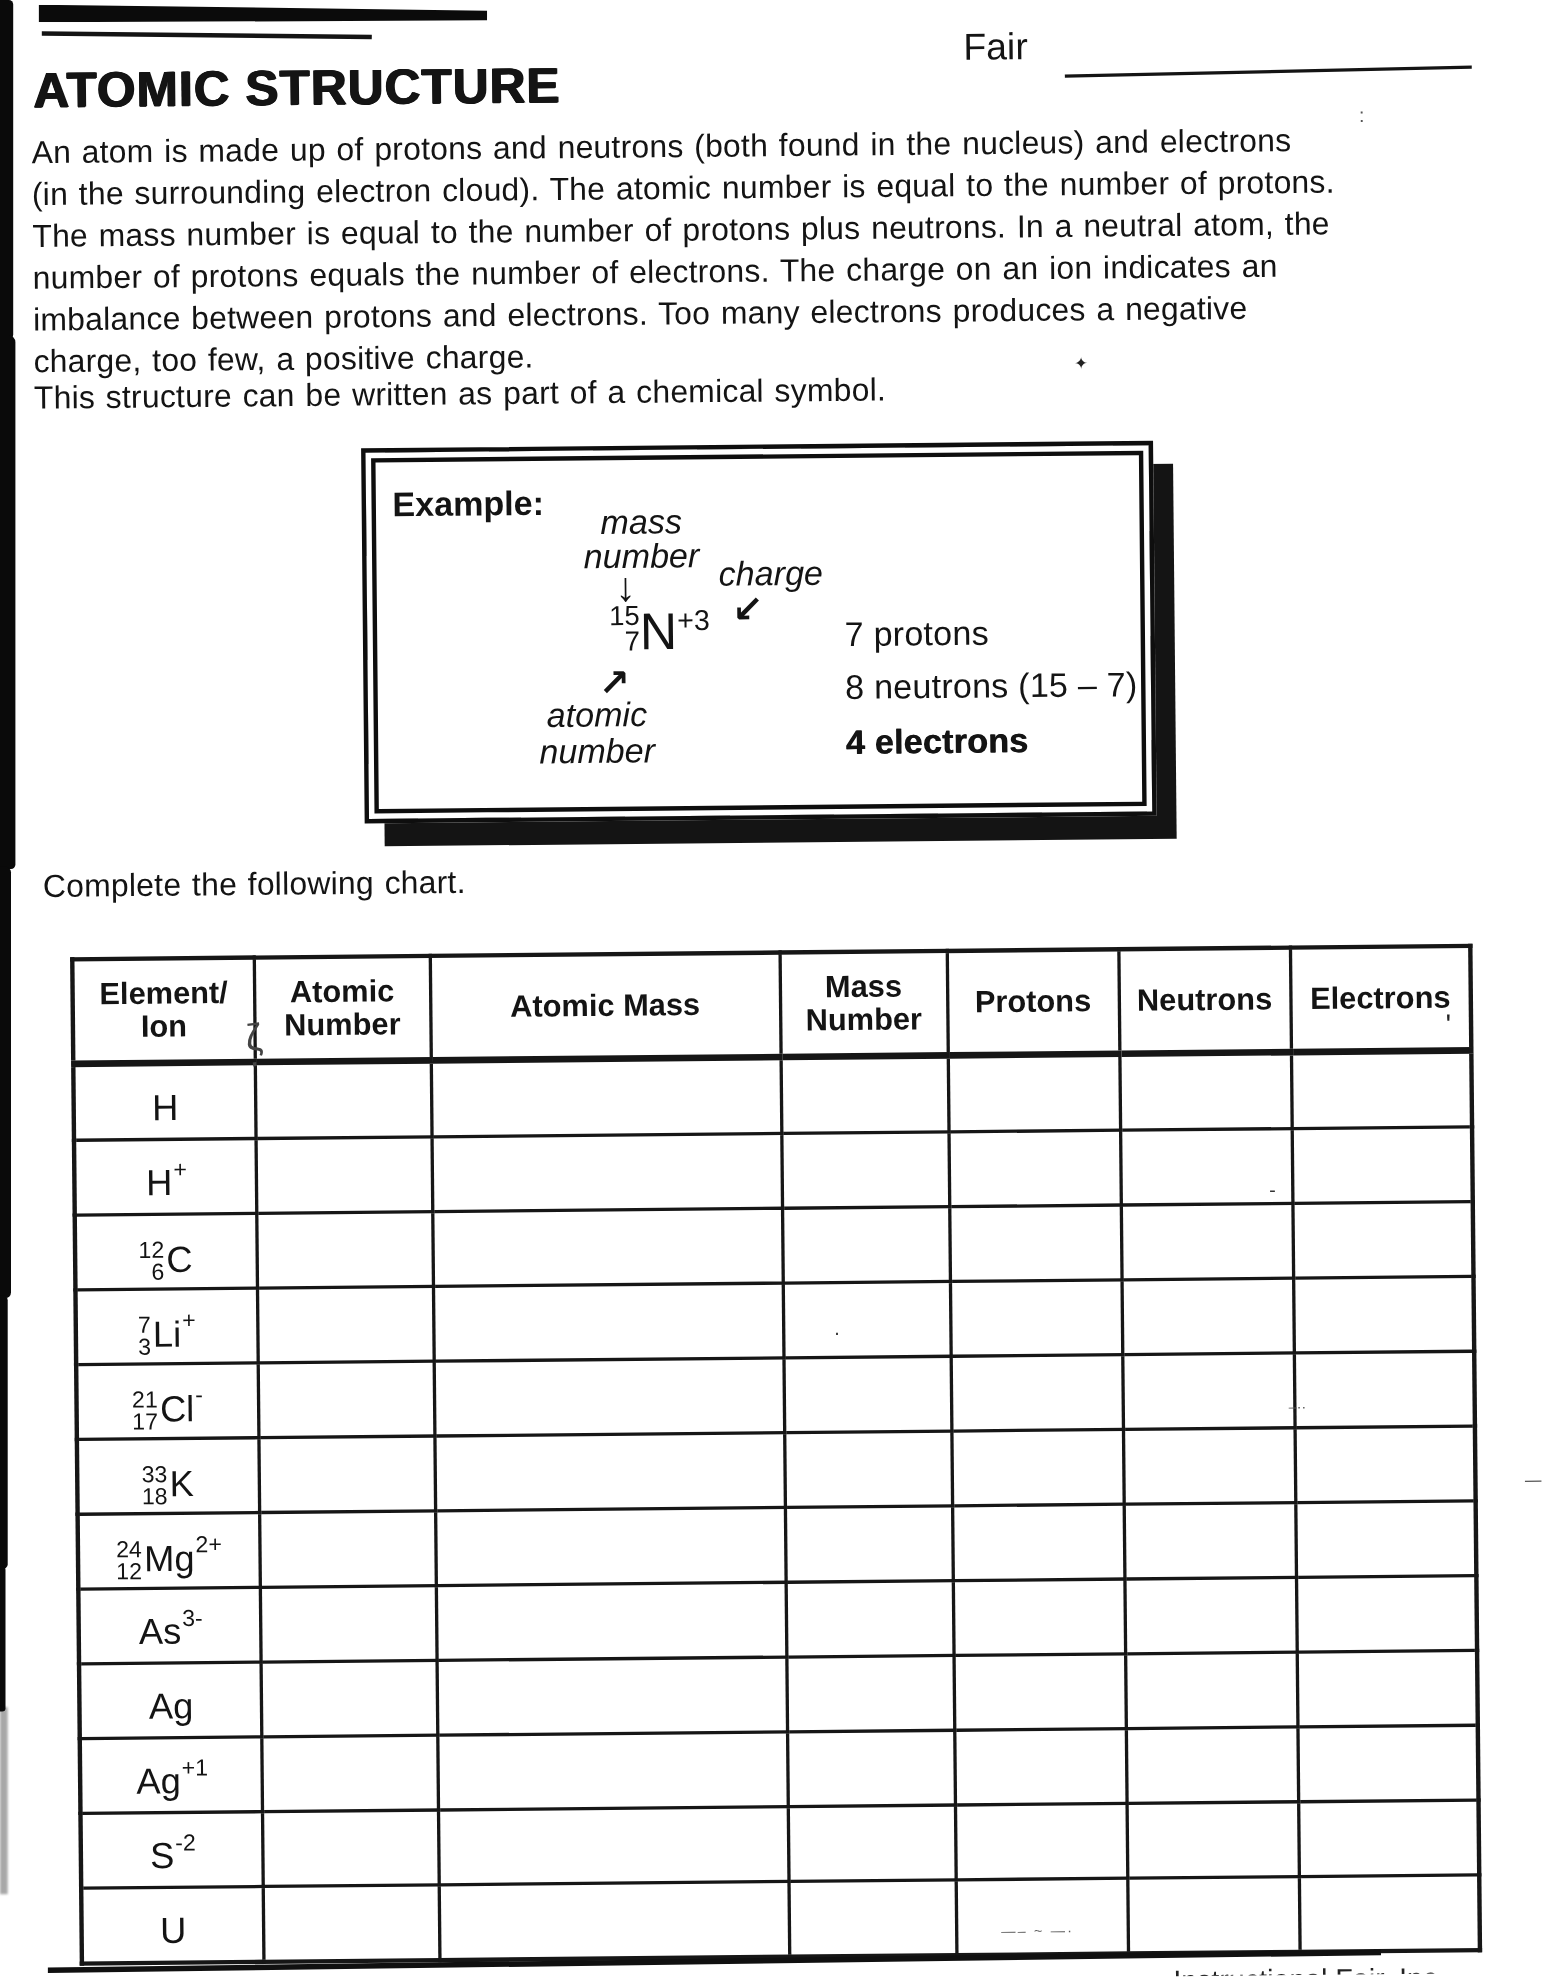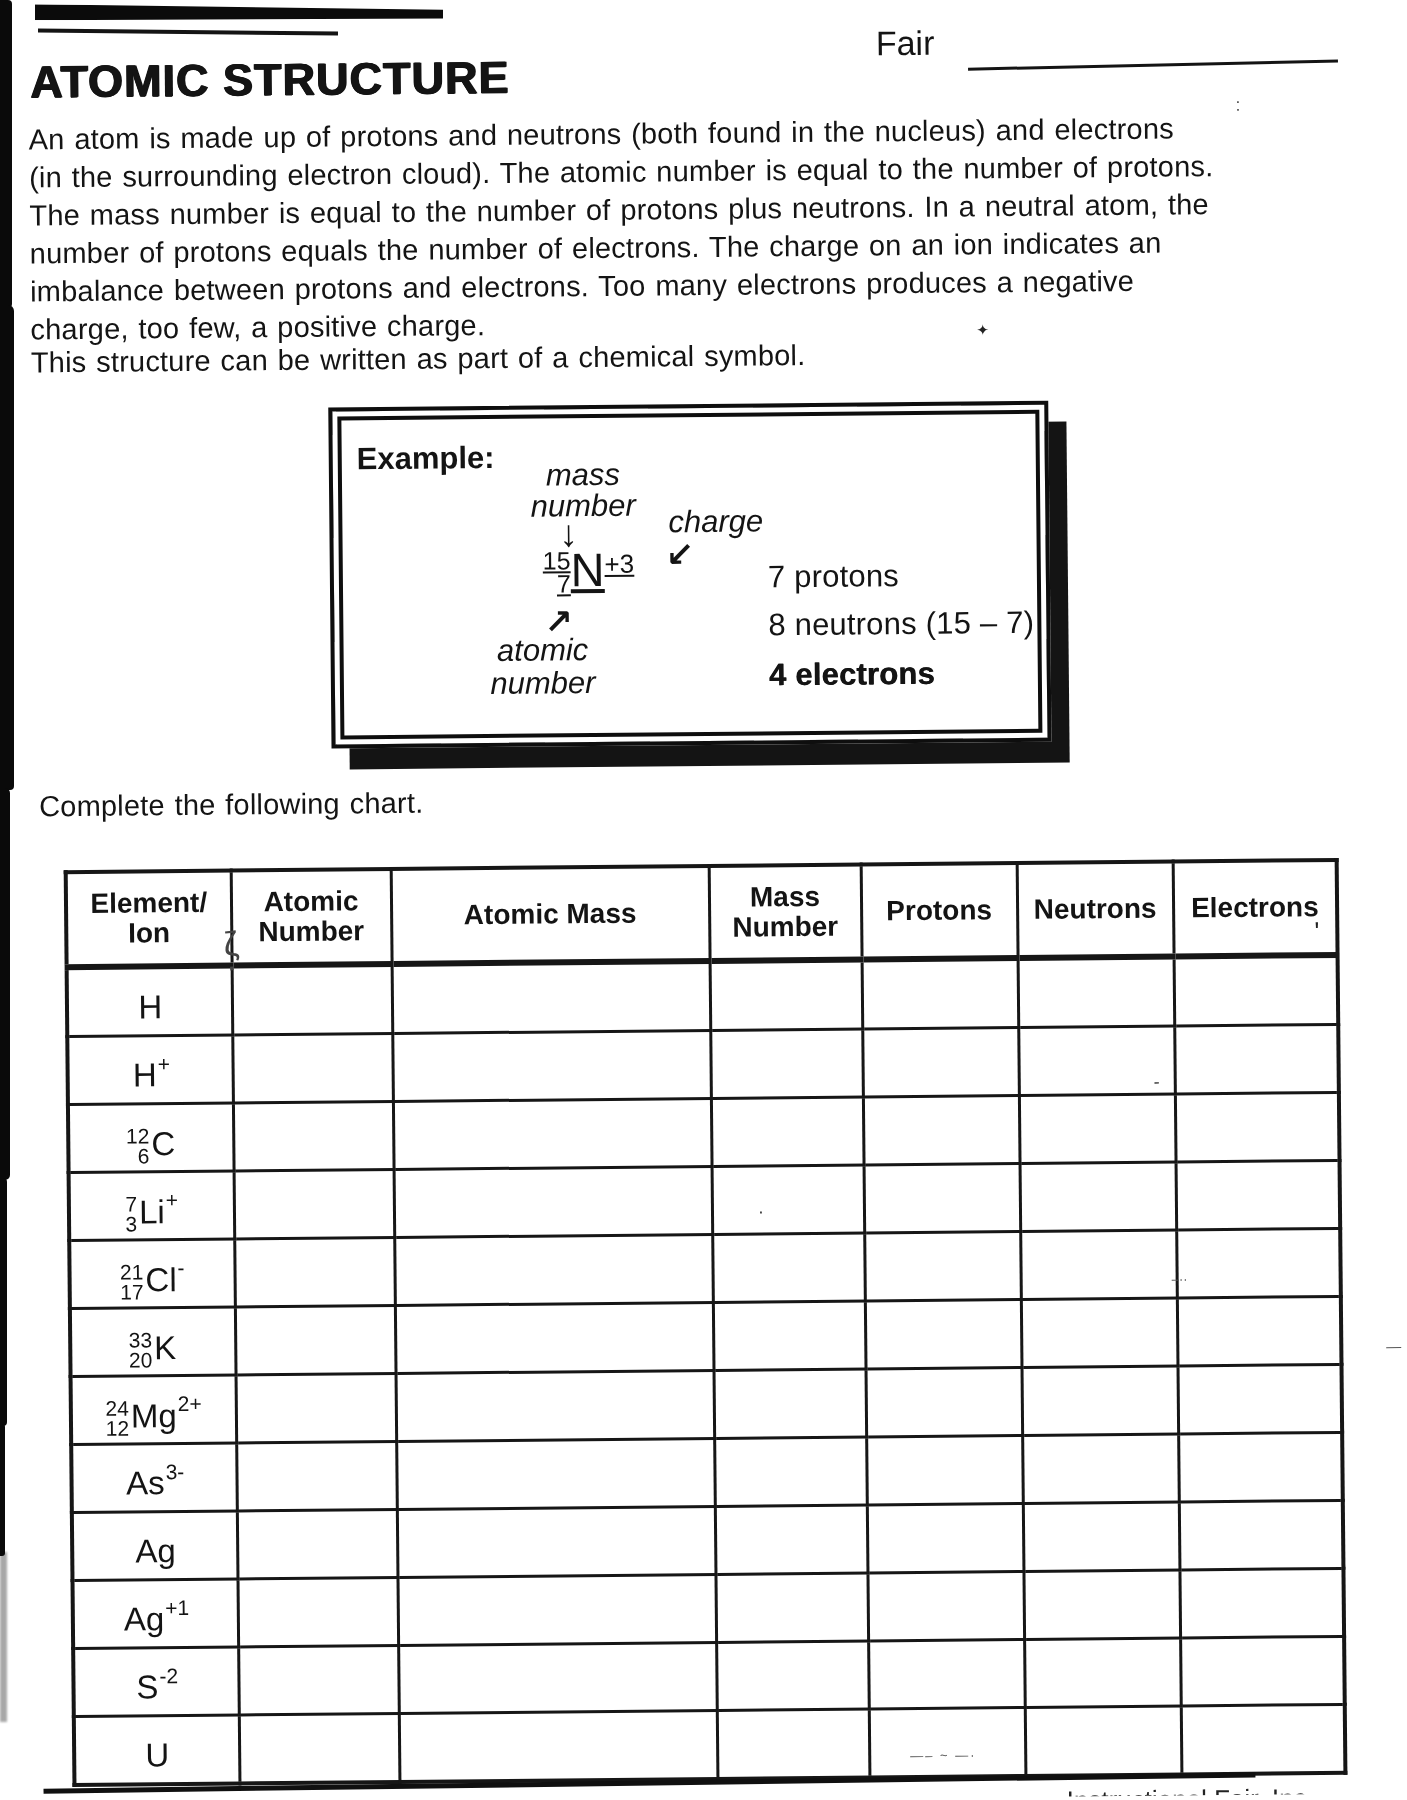--- a/index.html
+++ b/index.html
@@ -37,23 +37,23 @@
 
   
   #example-box{left:333px;top:404px;width:712px;height:333px;background:#fff;
     border:4px solid #0e0e0e;
     box-shadow:18px 21px 0 0 #141414, inset 0 0 0 5px #ffffff, inset 0 0 0 9px #0e0e0e;}
   #example-box .abs{position:absolute;}
   #example-label{left:24px;top:30px;font-size:31px;font-weight:700;}
   #mass-number-label{left:158px;top:50px;width:184px;text-align:center;
     font-size:31px;font-style:italic;line-height:31px;white-space:pre-line;}
   #down-arrow{left:226px;top:104px;font-size:37px;font-weight:700;}
-  #charge-label{left:320px;top:96px;font-size:31px;font-style:italic;margin-left:15px;}
+  #charge-label{left:320px;top:96px;font-size:31px;font-style:italic;}
   #down-left-arrow{left:332px;top:126px;font-size:34px;font-weight:700;}
-  #iso-symbol{left:209px;top:140px;display:flex;align-items:flex-start;text-decoration:underline;}
+  #iso-symbol{left:220px;top:140px;display:flex;align-items:flex-end;}
   #iso-symbol .stack{display:inline-flex;flex-direction:column;align-items:flex-end;
     font-size:25px;line-height:23px;font-weight:500;}
   #iso-symbol .el{font-size:47px;line-height:42px;font-weight:500;}
   #iso-symbol .chg{font-size:26px;align-self:flex-start;margin-top:0;font-weight:500;}
   #up-right-arrow{left:210px;top:192px;font-size:34px;font-weight:700;}
   #atomic-number-label{left:108px;top:224px;width:200px;text-align:center;
     font-size:31px;font-style:italic;line-height:33px;white-space:pre-line;}
   .fact{position:absolute;left:434px;font-size:31px;letter-spacing:.2px;}
   #fact-0{top:152px;}
   #fact-1{top:200px;}
@@ -250,21 +250,21 @@
           <td></td>
           <td></td>
           <td></td>
           <td></td>
           <td></td>
       </tr>
       <tr>
         <td class="el-cell"><span class="iso">
               <span class="iso-stack">
                 <span>33</span>
-                <span>20</span>
+                <span>18</span>
               </span>
               <span class="iso-sym">K</span>
               <span class="iso-charge"></span>
             </span></td>
         <td></td>
           <td></td>
           <td></td>
           <td></td>
           <td></td>
           <td></td>

